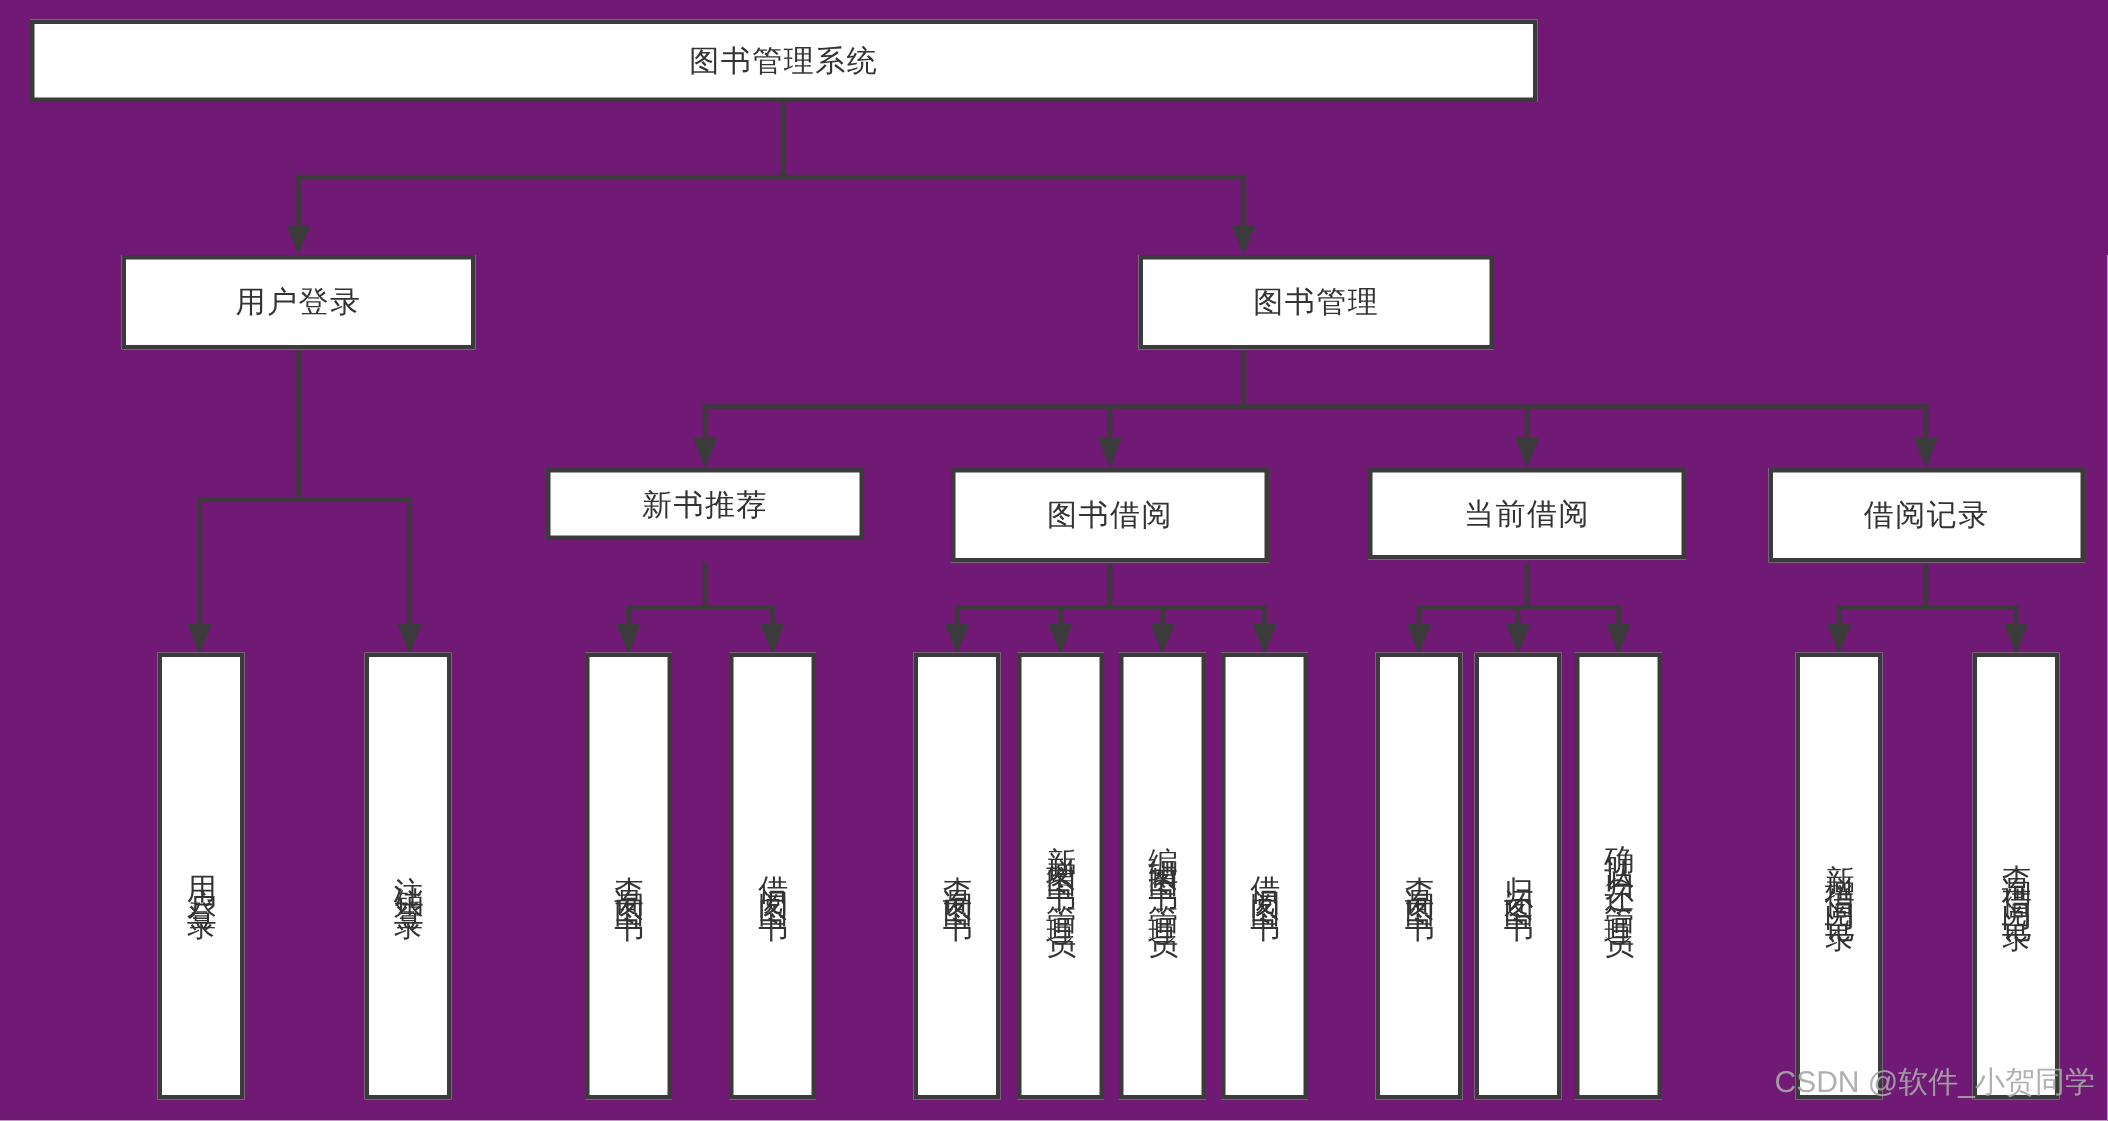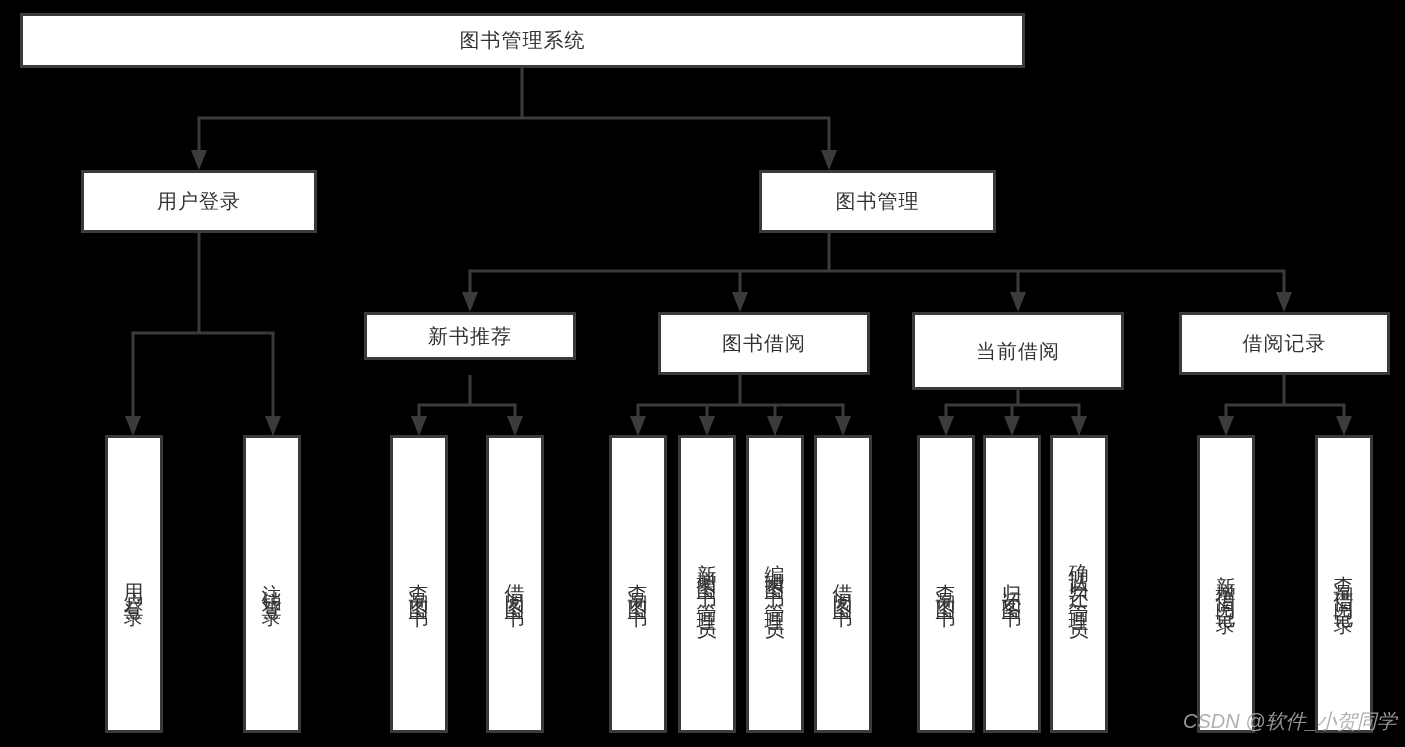--- a/index.html
+++ b/index.html
@@ -5,21 +5,21 @@
   html, body {
     margin: 0;
     padding: 0;
     background: #ffffff;
     font-family: "Liberation Sans", sans-serif;
   }
   #canvas {
     position: relative;
     width: 1405px;
     height: 747px;
-    background: #000000;
+    background: #701a75;
     overflow: hidden;
   }
   #connectors {
     position: absolute;
     left: 0;
     top: 0;
     width: 1405px;
     height: 747px;
     z-index: 1;
   }
@@ -60,21 +60,20 @@
   }
   .watermark {
     position: absolute;
     left: 1183px;
     top: 708px;
     font-size: 20px;
     color: #a8a8a8;
     opacity: 0.9;
     z-index: 3;
     white-space: nowrap;
-    font-style: italic;
   }
 </style>
 </head>
 <body>
 
 <div id="canvas">
 
   <svg id="connectors" viewBox="0 0 1405 747" xmlns="http://www.w3.org/2000/svg">
     <g stroke="#3b3b3b" stroke-width="3" fill="none" stroke-linejoin="miter">
 
@@ -121,22 +120,22 @@
       <polygon points="1336,416 1352,416 1344,436"></polygon>
     </g>
   </svg>
 
   <div class="hbox" style="left:20px; top:13px; width:1005px; height:55px;">图书管理系统</div>
 
   <div class="hbox" style="left:81px; top:170px; width:236px; height:63px;">用户登录</div>
   <div class="hbox" style="left:711px; top:170px; width:237px; height:63px;margin-left:48px;">图书管理</div>
 
   <div class="hbox" style="left:364px; top:312px; width:212px; height:48px;">新书推荐</div>
-  <div class="hbox" style="left:634px; top:312px; width:212px; height:63px;margin-left:24px;">图书借阅</div>
-  <div class="hbox" style="left:912px; top:312px; width:212px; height:78px;">当前借阅</div>
+  <div class="hbox" style="left:634px; top:312px; width:212px; height:63px;">图书借阅</div>
+  <div class="hbox" style="left:912px; top:312px; width:212px; height:61px;">当前借阅</div>
   <div class="hbox" style="left:1179px; top:312px; width:211px; height:63px;">借阅记录</div>
 
   <div class="vbox" style="left:105px;">
     <span class="vtext">用户登录</span>
   </div>
   <div class="vbox" style="left:243px;">
     <span class="vtext">注销登录</span>
   </div>
 
   <div class="vbox" style="left:390px;">

